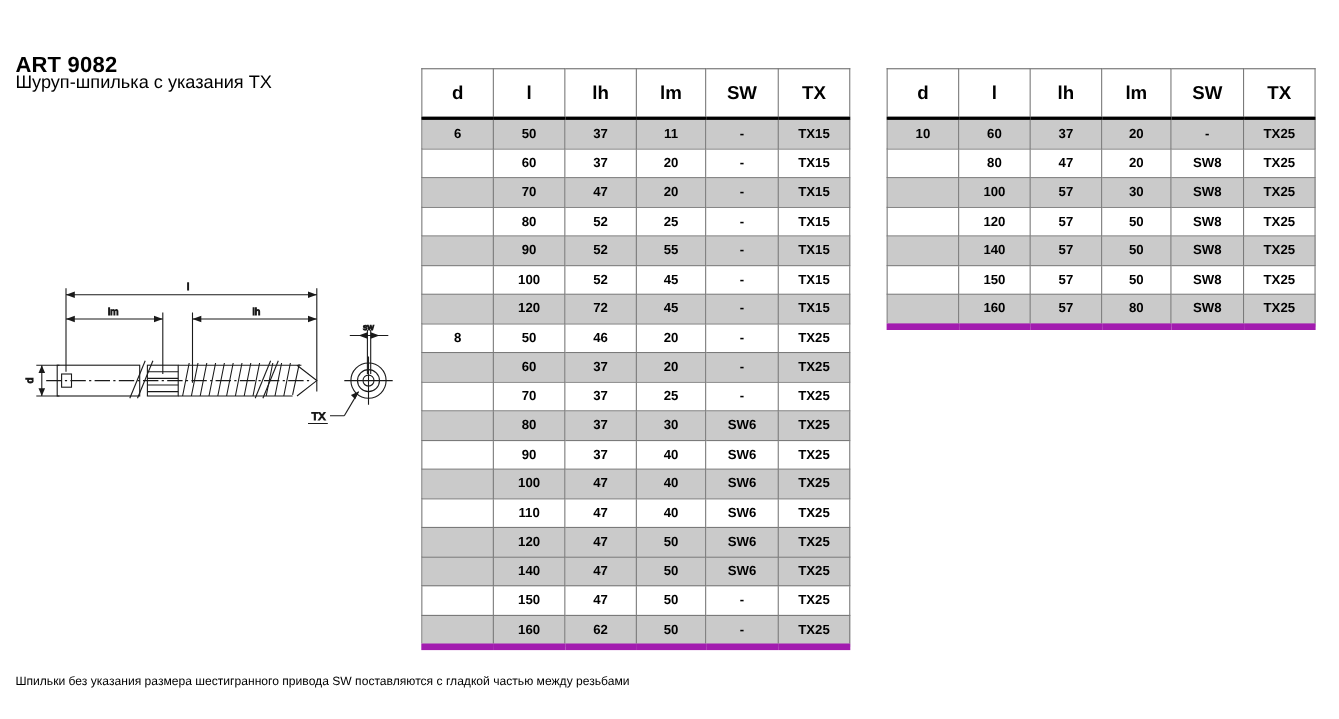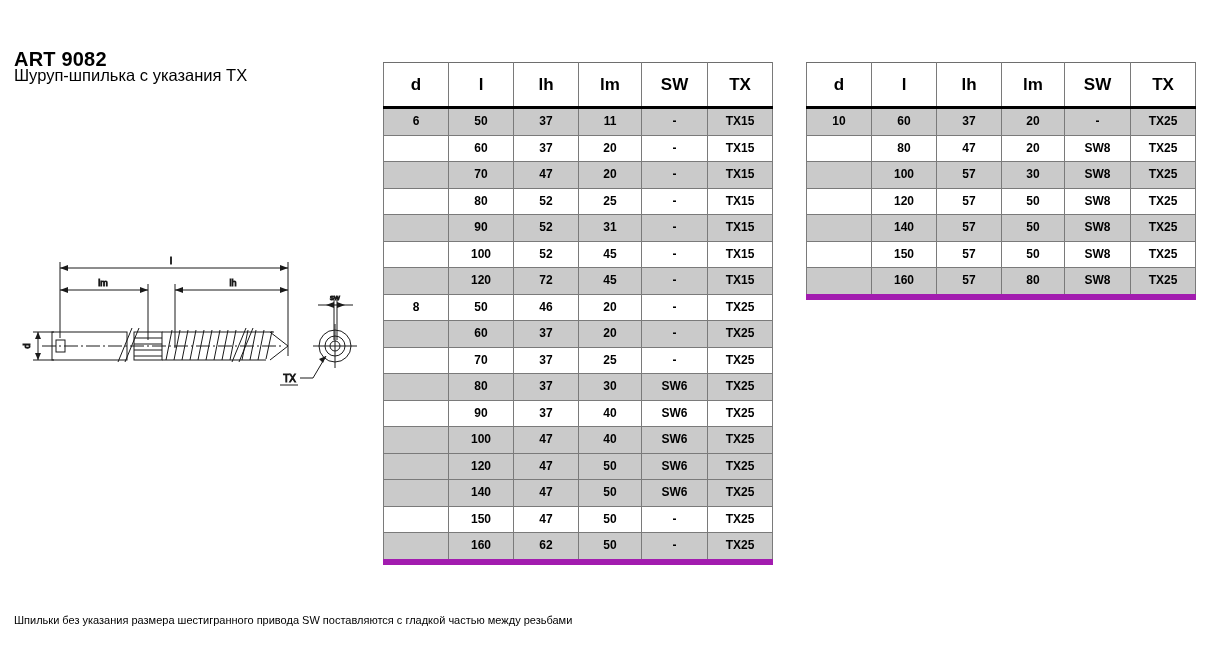--- a/index.html
+++ b/index.html
@@ -259,21 +259,21 @@
         <td>80</td>
         <td>52</td>
         <td>25</td>
         <td>-</td>
         <td>TX15</td>
       </tr>
       <tr class="shaded">
         <td></td>
         <td>90</td>
         <td>52</td>
-        <td>31</td>
+        <td>55</td>
         <td>-</td>
         <td>TX15</td>
       </tr>
       <tr class="plain">
         <td></td>
         <td>100</td>
         <td>52</td>
         <td>45</td>
         <td>-</td>
         <td>TX15</td>
@@ -322,20 +322,28 @@
         <td></td>
         <td>90</td>
         <td>37</td>
         <td>40</td>
         <td>SW6</td>
         <td>TX25</td>
       </tr>
       <tr class="shaded">
         <td></td>
         <td>100</td>
+        <td>47</td>
+        <td>40</td>
+        <td>SW6</td>
+        <td>TX25</td>
+      </tr>
+      <tr class="plain">
+        <td></td>
+        <td>110</td>
         <td>47</td>
         <td>40</td>
         <td>SW6</td>
         <td>TX25</td>
       </tr>
       <tr class="shaded">
         <td></td>
         <td>120</td>
         <td>47</td>
         <td>50</td>

